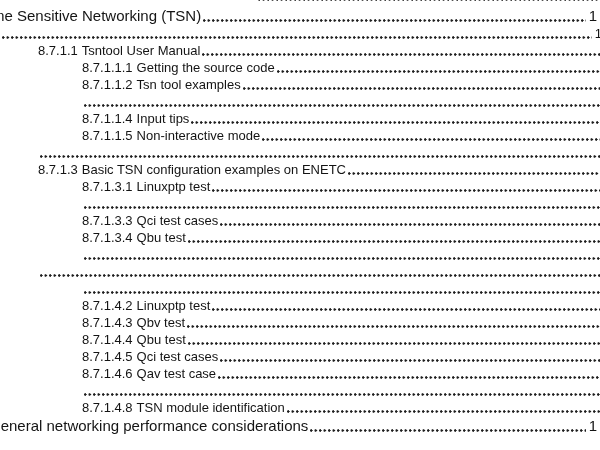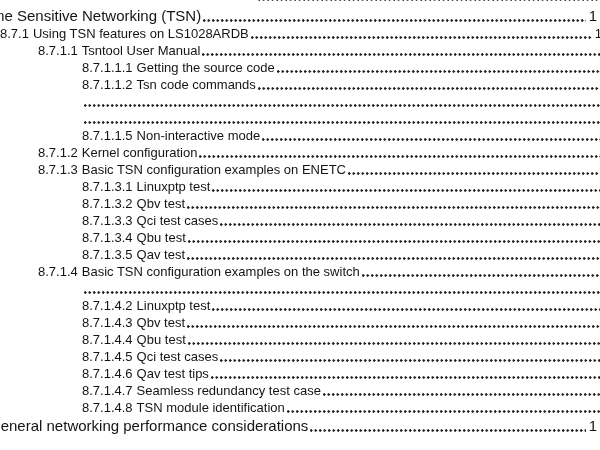--- a/index.html
+++ b/index.html
@@ -43,89 +43,85 @@
       <span class="lbl"><span class="num"></span><span>Standards module</span></span>
       <span class="leader"></span>
       <span class="pg"></span>
     </div>
     <div class="row big" style="left: -20px; width: 617px; top: 6px;">
       <span class="lbl"><span class="num"></span><span>Time Sensitive Networking (TSN)</span></span>
       <span class="leader"></span>
       <span class="pg">1</span>
     </div>
     <div class="row sub" style="left: 0px; width: 602px; top: 25px;">
-      <span class="lbl"><span class="num">8.7.1</span><span>Using TSN features on LS1028ARDB</span></span>
       <span class="leader"></span>
       <span class="pg">1</span>
     </div>
     <div class="row sub" style="left: 38px; width: 576px; top: 42px;">
       <span class="lbl"><span class="num">8.7.1.1</span><span>Tsntool User Manual</span></span>
       <span class="leader"></span>
       <span class="pg"></span>
     </div>
     <div class="row sub" style="left: 82px; width: 532px; top: 59px;">
       <span class="lbl"><span class="num">8.7.1.1.1</span><span>Getting the source code</span></span>
       <span class="leader"></span>
       <span class="pg"></span>
     </div>
     <div class="row sub" style="left: 82px; width: 532px; top: 76px;">
-      <span class="lbl"><span class="num">8.7.1.1.2</span><span>Tsn code commands</span></span>
+      <span class="lbl"><span class="num">8.7.1.1.2</span><span>Tsn tool examples</span></span>
       <span class="leader"></span>
       <span class="pg"></span>
     </div>
     <div class="row sub" style="left: 82px; width: 532px; top: 93px;">
       <span class="leader"></span>
       <span class="pg"></span>
     </div>
     <div class="row sub" style="left: 82px; width: 532px; top: 110px;">
+      <span class="lbl"><span class="num">8.7.1.1.4</span><span>Input tips</span></span>
       <span class="leader"></span>
       <span class="pg"></span>
     </div>
     <div class="row sub" style="left: 82px; width: 532px; top: 127px;">
       <span class="lbl"><span class="num">8.7.1.1.5</span><span>Non-interactive mode</span></span>
       <span class="leader"></span>
       <span class="pg"></span>
     </div>
     <div class="row sub" style="left: 38px; width: 576px; top: 144px;">
-      <span class="lbl"><span class="num">8.7.1.2</span><span>Kernel configuration</span></span>
       <span class="leader"></span>
       <span class="pg"></span>
     </div>
     <div class="row sub" style="left: 38px; width: 576px; top: 161px;">
       <span class="lbl"><span class="num">8.7.1.3</span><span>Basic TSN configuration examples on ENETC</span></span>
       <span class="leader"></span>
       <span class="pg"></span>
     </div>
     <div class="row sub" style="left: 82px; width: 532px; top: 178px;">
       <span class="lbl"><span class="num">8.7.1.3.1</span><span>Linuxptp test</span></span>
       <span class="leader"></span>
       <span class="pg"></span>
     </div>
     <div class="row sub" style="left: 82px; width: 532px; top: 195px;">
-      <span class="lbl"><span class="num">8.7.1.3.2</span><span>Qbv test</span></span>
       <span class="leader"></span>
       <span class="pg"></span>
     </div>
     <div class="row sub" style="left: 82px; width: 532px; top: 212px;">
       <span class="lbl"><span class="num">8.7.1.3.3</span><span>Qci test cases</span></span>
       <span class="leader"></span>
       <span class="pg"></span>
     </div>
     <div class="row sub" style="left: 82px; width: 532px; top: 229px;">
       <span class="lbl"><span class="num">8.7.1.3.4</span><span>Qbu test</span></span>
       <span class="leader"></span>
       <span class="pg"></span>
     </div>
     <div class="row sub" style="left: 82px; width: 532px; top: 246px;">
-      <span class="lbl"><span class="num">8.7.1.3.5</span><span>Qav test</span></span>
       <span class="leader"></span>
       <span class="pg"></span>
     </div>
     <div class="row sub" style="left: 38px; width: 576px; top: 263px;">
-      <span class="lbl"><span class="num">8.7.1.4</span><span>Basic TSN configuration examples on the switch</span></span>
       <span class="leader"></span>
       <span class="pg"></span>
     </div>
     <div class="row sub" style="left: 82px; width: 532px; top: 280px;">
       <span class="leader"></span>
       <span class="pg"></span>
     </div>
     <div class="row sub" style="left: 82px; width: 532px; top: 297px;">
       <span class="lbl"><span class="num">8.7.1.4.2</span><span>Linuxptp test</span></span>
       <span class="leader"></span>
@@ -140,26 +136,25 @@
       <span class="lbl"><span class="num">8.7.1.4.4</span><span>Qbu test</span></span>
       <span class="leader"></span>
       <span class="pg"></span>
     </div>
     <div class="row sub" style="left: 82px; width: 532px; top: 348px;">
       <span class="lbl"><span class="num">8.7.1.4.5</span><span>Qci test cases</span></span>
       <span class="leader"></span>
       <span class="pg"></span>
     </div>
     <div class="row sub" style="left: 82px; width: 532px; top: 365px;">
-      <span class="lbl"><span class="num">8.7.1.4.6</span><span>Qav test tips</span></span>
+      <span class="lbl"><span class="num">8.7.1.4.6</span><span>Qav test case</span></span>
       <span class="leader"></span>
       <span class="pg"></span>
     </div>
     <div class="row sub" style="left: 82px; width: 532px; top: 382px;">
-      <span class="lbl"><span class="num">8.7.1.4.7</span><span>Seamless redundancy test case</span></span>
       <span class="leader"></span>
       <span class="pg"></span>
     </div>
     <div class="row sub" style="left: 82px; width: 532px; top: 399px;">
       <span class="lbl"><span class="num">8.7.1.4.8</span><span>TSN module identification</span></span>
       <span class="leader"></span>
       <span class="pg"></span>
     </div>
     <div class="row big" style="left: -11px; width: 608px; top: 416px;">
       <span class="lbl"><span class="num"></span><span>General networking performance considerations</span></span>

